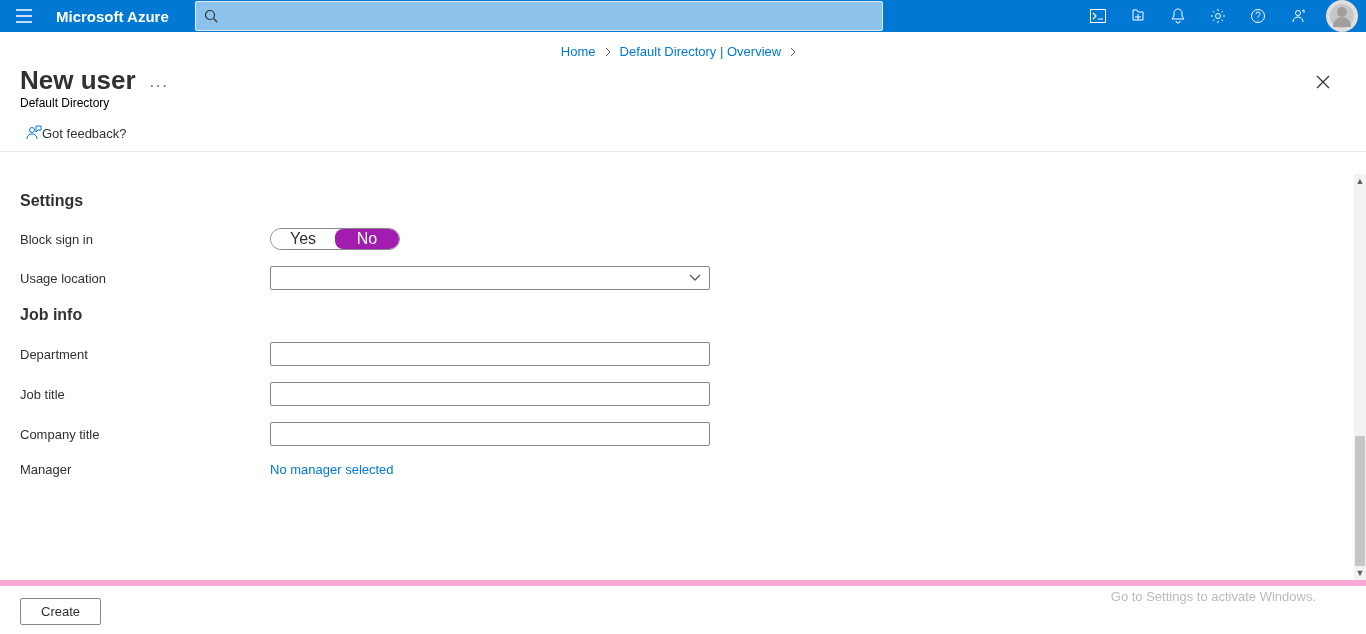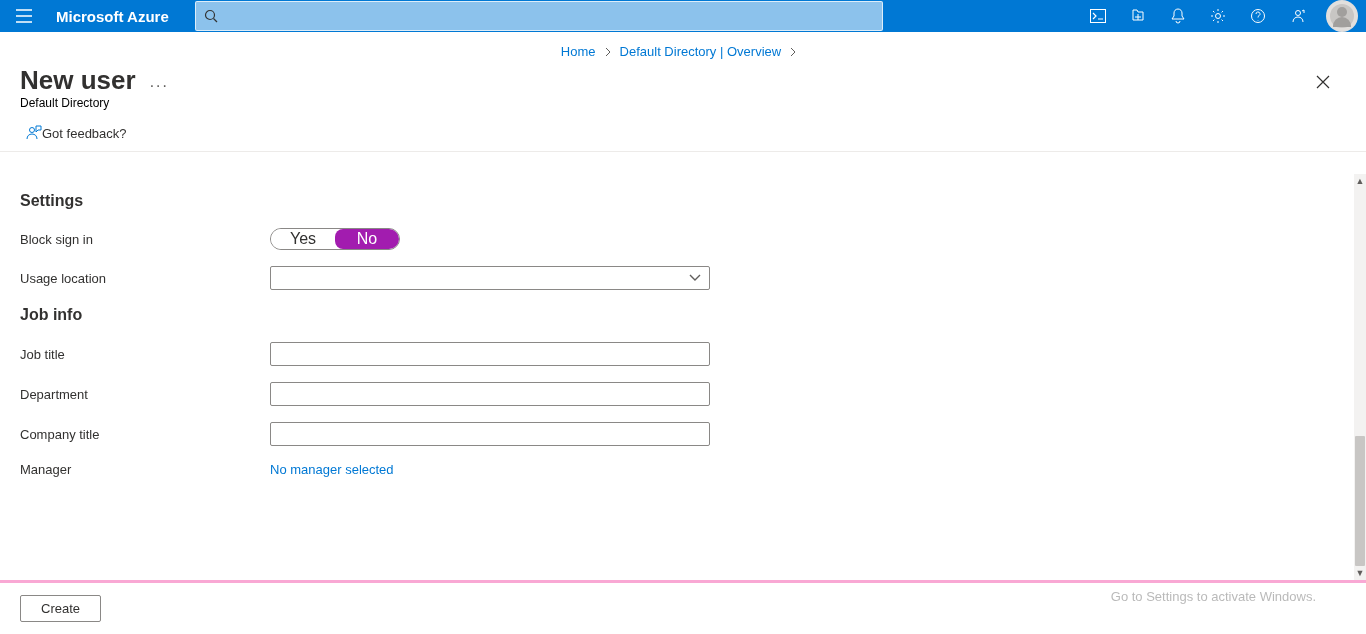--- a/index.html
+++ b/index.html
@@ -229,21 +229,21 @@
   cursor: pointer;
   font-size: 13px;
 }
 .footer {
   position: absolute;
   bottom: 0;
   left: 0;
   right: 0;
   height: 54px;
   padding: 12px 20px;
-  border-top: 3px solid #f9a8d4;
+  border-top: 6px solid #f9a8d4;
   background: #fff;
 }
 .create-btn {
   padding: 5px 20px;
   border: 1px solid #8a8886;
   background: #fff;
   font-size: 13px;
   cursor: pointer;
   border-radius: 2px;
   color: #323130;
@@ -412,28 +412,28 @@
         <svg width="12" height="8" viewBox="0 0 12 8">
             <path d="M1 1l5 5 5-5" stroke="#605e5c" fill="none" stroke-width="1.4"></path>
           </svg>
       </div>
     </div>
   </div>
 
   <div class="section-title">Job info</div>
 
   <div class="form-row">
+    <div class="form-label">Department</div>
+    <div class="form-control">
+      <input class="text-input" type="text" value="" style="">
+    </div>
+  </div>
+
+  <div class="form-row">
     <div class="form-label">Job title</div>
-    <div class="form-control">
-      <input class="text-input" type="text" value="" style="">
-    </div>
-  </div>
-
-  <div class="form-row">
-    <div class="form-label">Department</div>
     <div class="form-control">
       <input class="text-input" type="text" value="" style="">
     </div>
   </div>
 
   <div class="form-row">
     <div class="form-label">Company title</div>
     <div class="form-control">
       <input class="text-input" type="text" value="" style="">
     </div>

